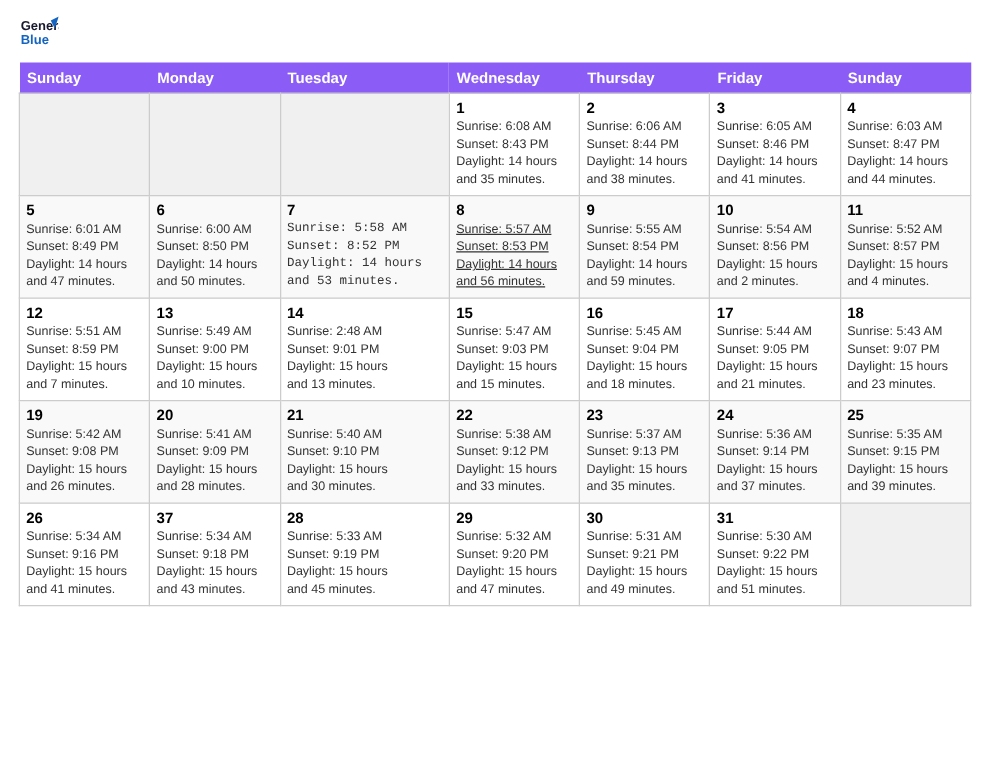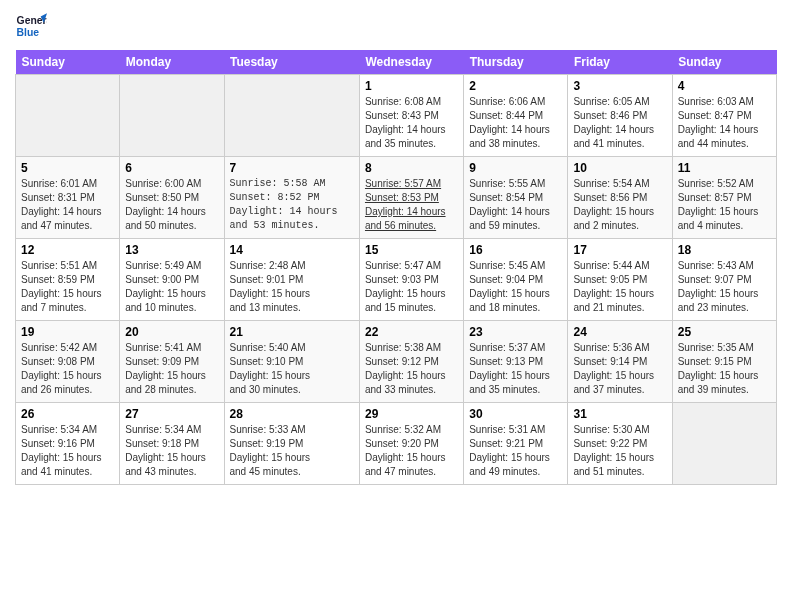--- a/index.html
+++ b/index.html
@@ -145,21 +145,21 @@
             <div class="day-info" style="white-space: pre-line;">Sunrise: 6:03 AM
 Sunset: 8:47 PM
 Daylight: 14 hours
 and 44 minutes.</div>
           </td>
         </tr>
         <tr>
           <td>
             <div class="day-num">5</div>
             <div class="day-info" style="white-space: pre-line;">Sunrise: 6:01 AM
-Sunset: 8:31 PM
+Sunset: 8:49 PM
 Daylight: 14 hours
 and 47 minutes.</div>
           </td>
           <td>
             <div class="day-num">6</div>
             <div class="day-info" style="white-space: pre-line;">Sunrise: 6:00 AM
 Sunset: 8:50 PM
 Daylight: 14 hours
 and 50 minutes.</div>
           </td>
@@ -303,21 +303,21 @@
         </tr>
         <tr>
           <td>
             <div class="day-num">26</div>
             <div class="day-info" style="white-space: pre-line;">Sunrise: 5:34 AM
 Sunset: 9:16 PM
 Daylight: 15 hours
 and 41 minutes.</div>
           </td>
           <td>
-            <div class="day-num">27</div>
+            <div class="day-num">37</div>
             <div class="day-info" style="white-space: pre-line;">Sunrise: 5:34 AM
 Sunset: 9:18 PM
 Daylight: 15 hours
 and 43 minutes.</div>
           </td>
           <td>
             <div class="day-num">28</div>
             <div class="day-info" style="white-space: pre-line;">Sunrise: 5:33 AM
 Sunset: 9:19 PM
 Daylight: 15 hours

